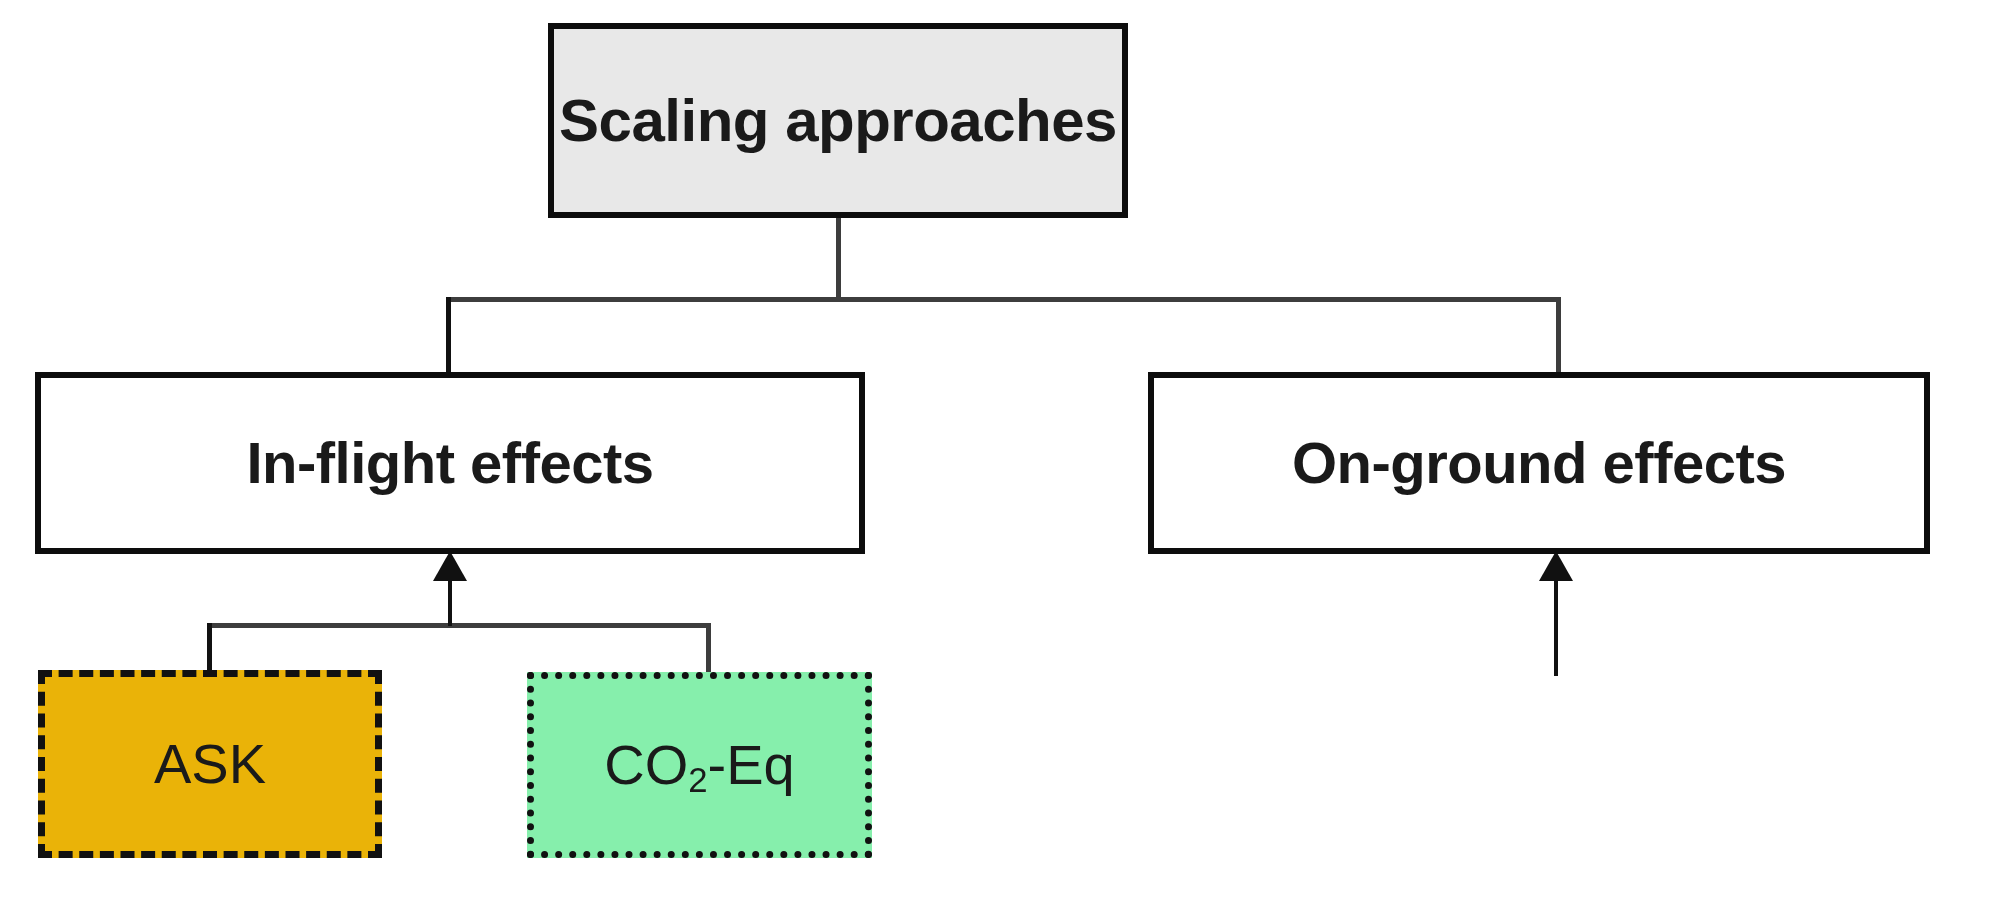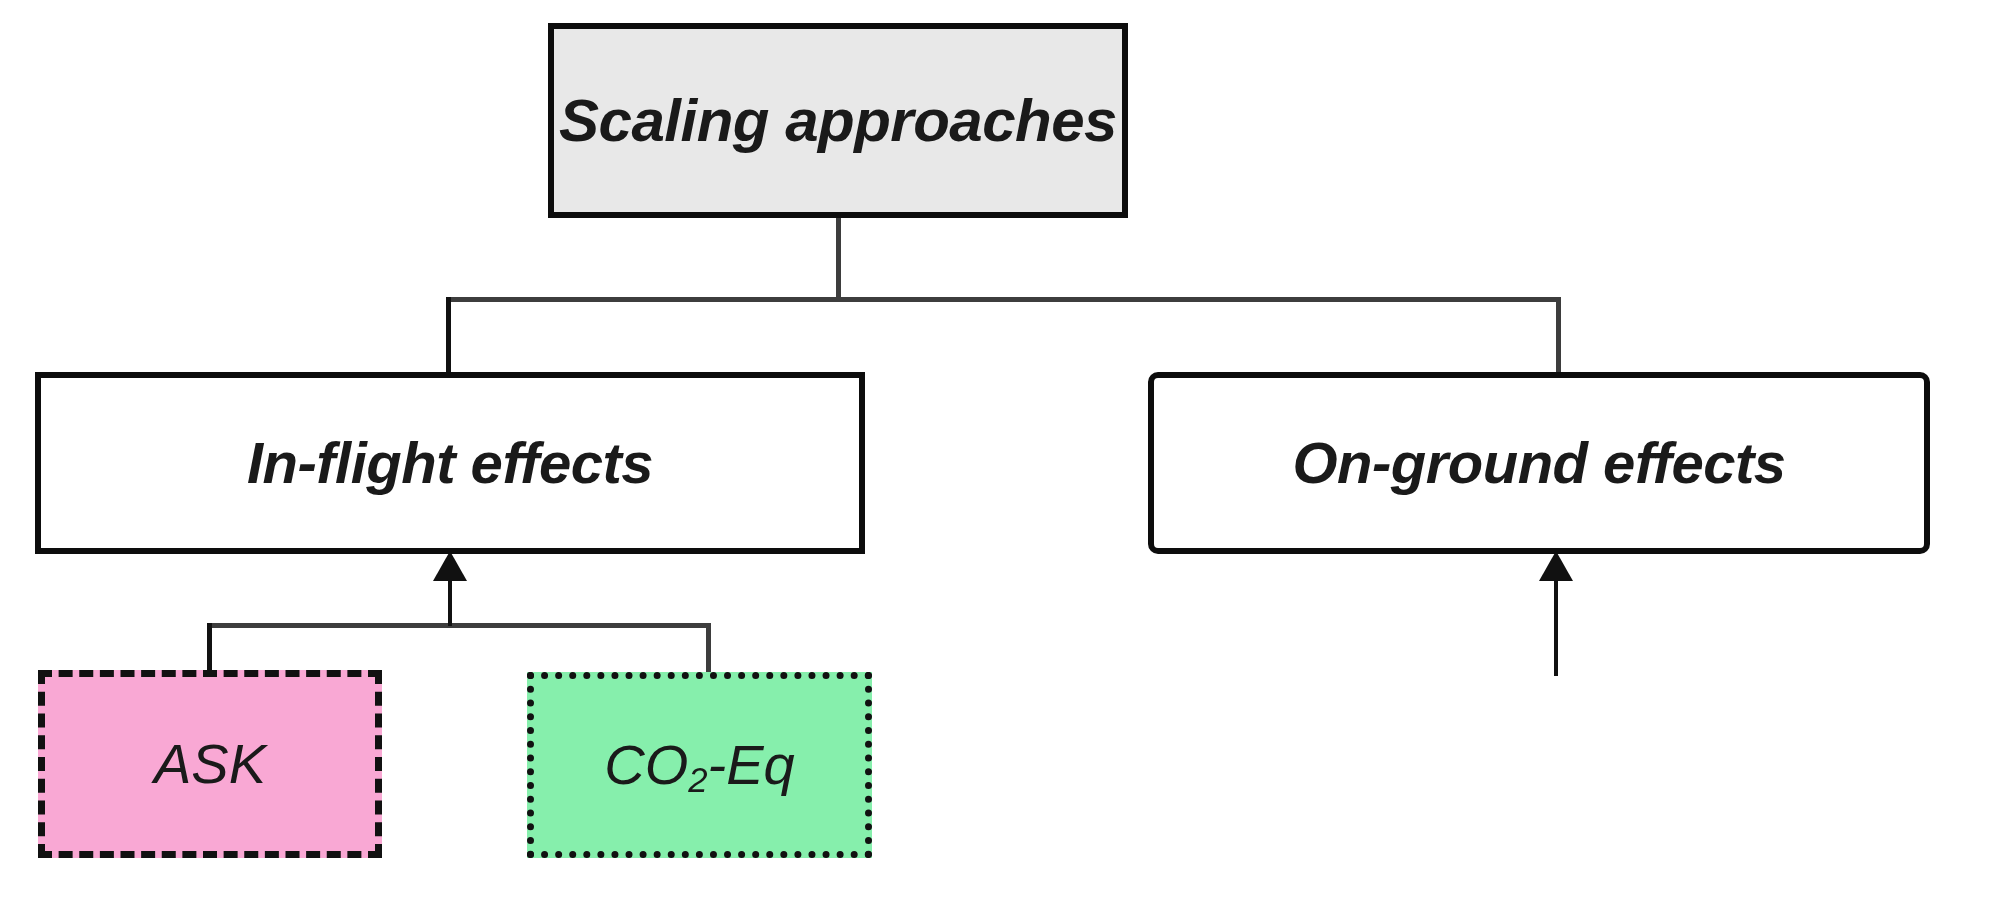--- a/index.html
+++ b/index.html
@@ -10,21 +10,20 @@
   }
   body {
     font-family: "Liberation Sans", sans-serif;
   }
   #canvas {
     position: relative;
     width: 1998px;
     height: 897px;
     background: #ffffff;
     overflow: hidden;
-    font-style: italic;
   }
   
   .node {
     position: absolute;
     box-sizing: border-box;
     display: flex;
     align-items: center;
     justify-content: center;
     text-align: center;
     color: #1a1a1a;
@@ -54,21 +53,21 @@
   }
   .node.branch .node-label {
     font-weight: bold;
     font-size: 58px;
     letter-spacing: -0.5px;
   }
 
   
   .node.leaf-dashed {
     border: 7px dashed #111111;
-    background: #f9a8d4;
+    background: #eab308;
   }
   
   .node.leaf-dotted {
     border: 7px dotted #111111;
     background: #86efac;
   }
   .node.leaf-dashed .node-label,
   .node.leaf-dotted .node-label {
     font-weight: normal;
     font-size: 56px;
@@ -126,21 +125,21 @@
   <div class="arrowhead" style="left:1539px; top:551px;"></div>
 
   <div class="node root" style="left:548px; top:23px; width:580px; height:195px;">
     <span class="node-label">Scaling approaches</span>
   </div>
 
   <div class="node branch" style="left:35px; top:372px; width:830px; height:182px;text-align:right;">
     <span class="node-label">In-flight effects</span>
   </div>
 
-  <div class="node branch" style="left:1148px; top:372px; width:782px; height:182px;border-radius:10px;">
+  <div class="node branch" style="left:1148px; top:372px; width:782px; height:182px;">
     <span class="node-label">On-ground effects</span>
   </div>
 
   <div class="node leaf-dashed" style="left:38px; top:670px; width:344px; height:188px;">
     <span class="node-label">ASK</span>
   </div>
 
   <div class="node leaf-dotted" style="left:527px; top:672px; width:345px; height:186px;">
     <span class="node-label"><span>CO</span><sub>2</sub><span>-Eq</span></span>
   </div>

